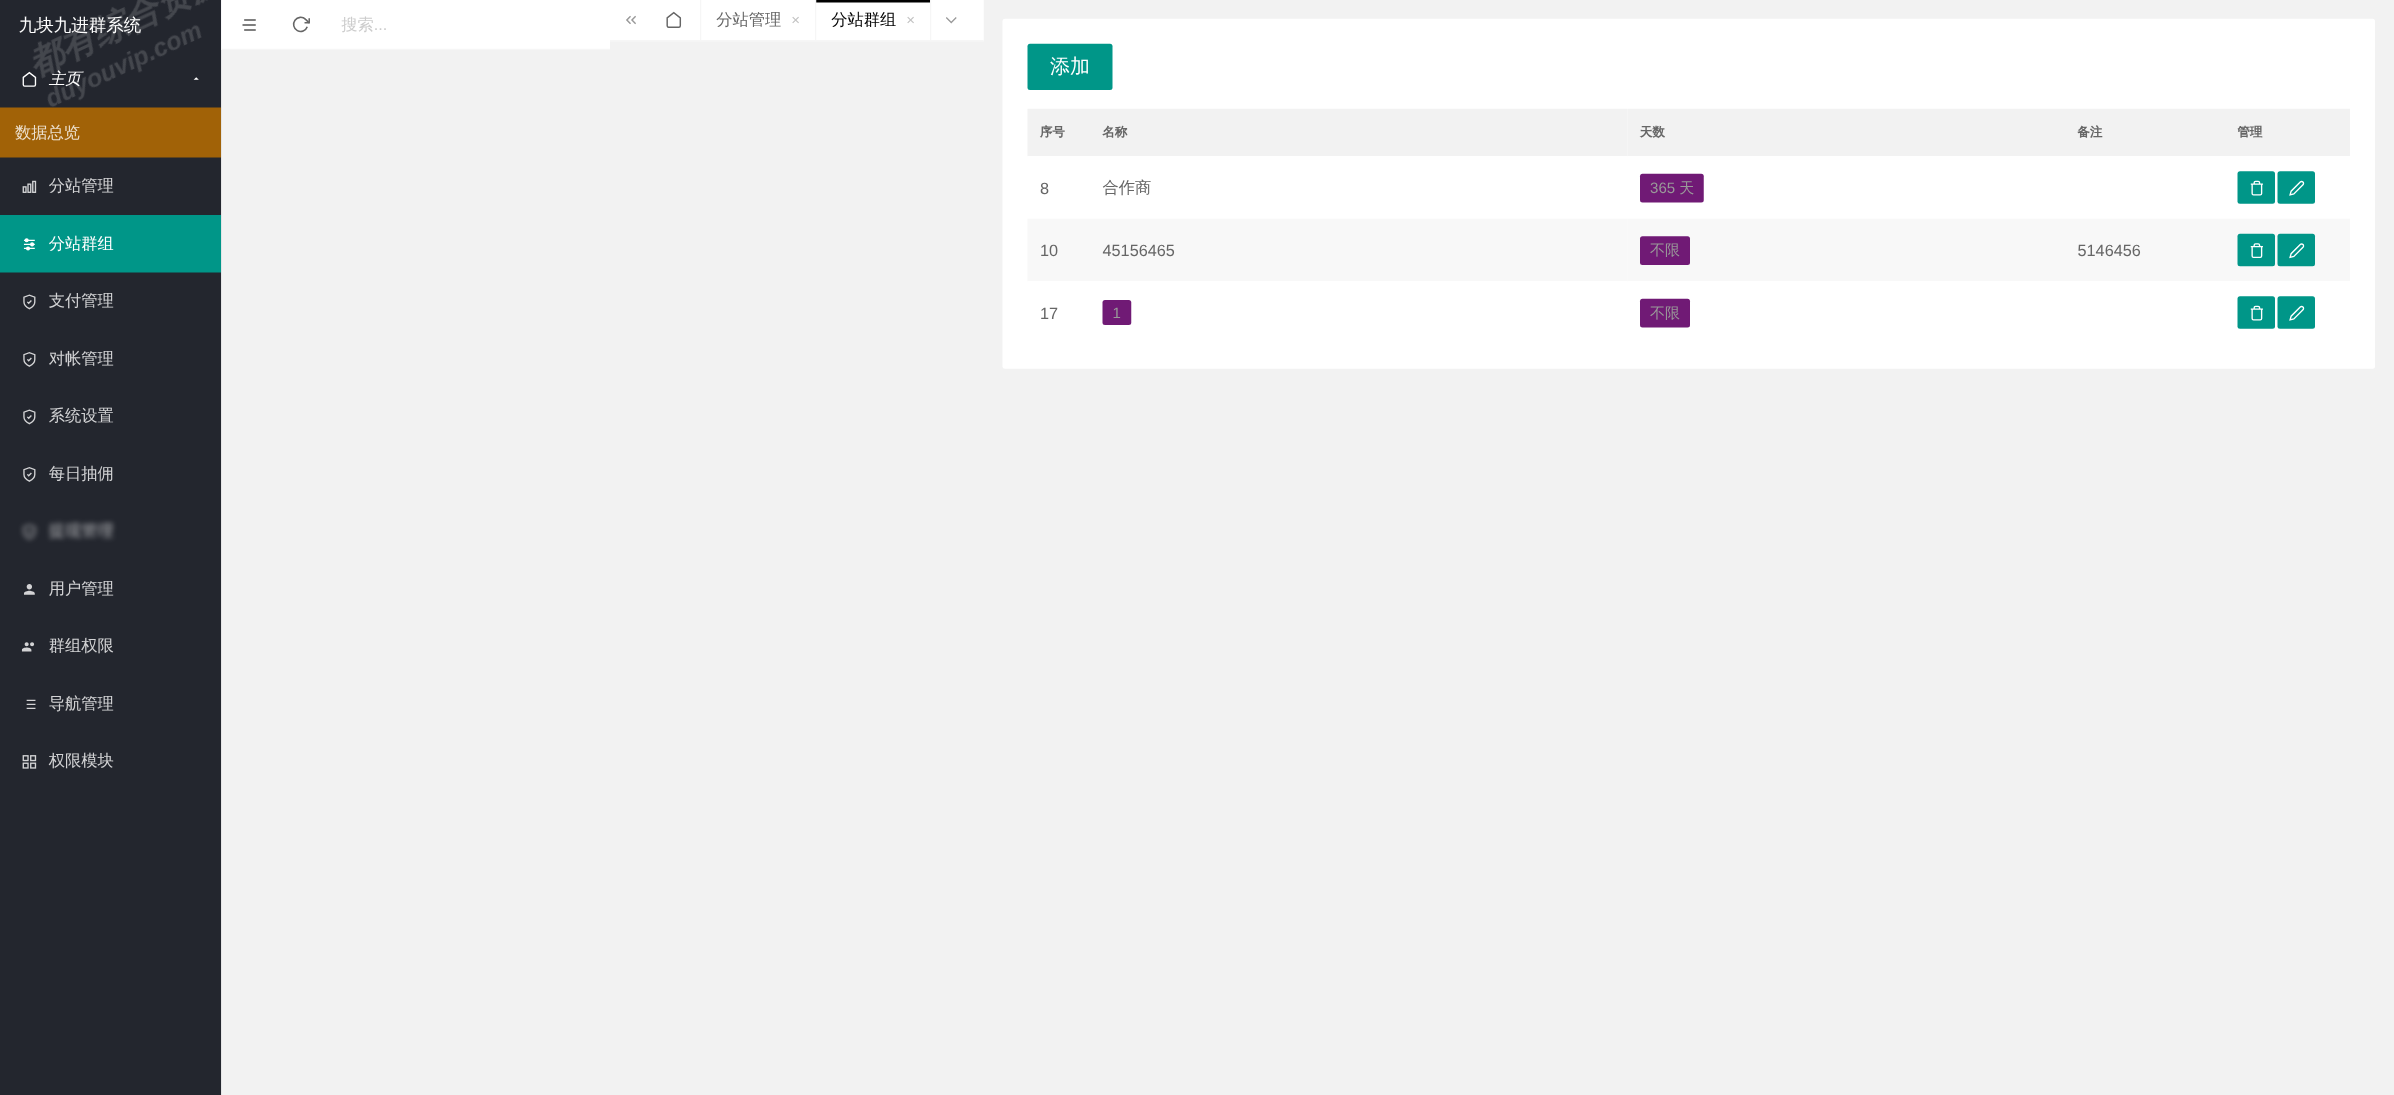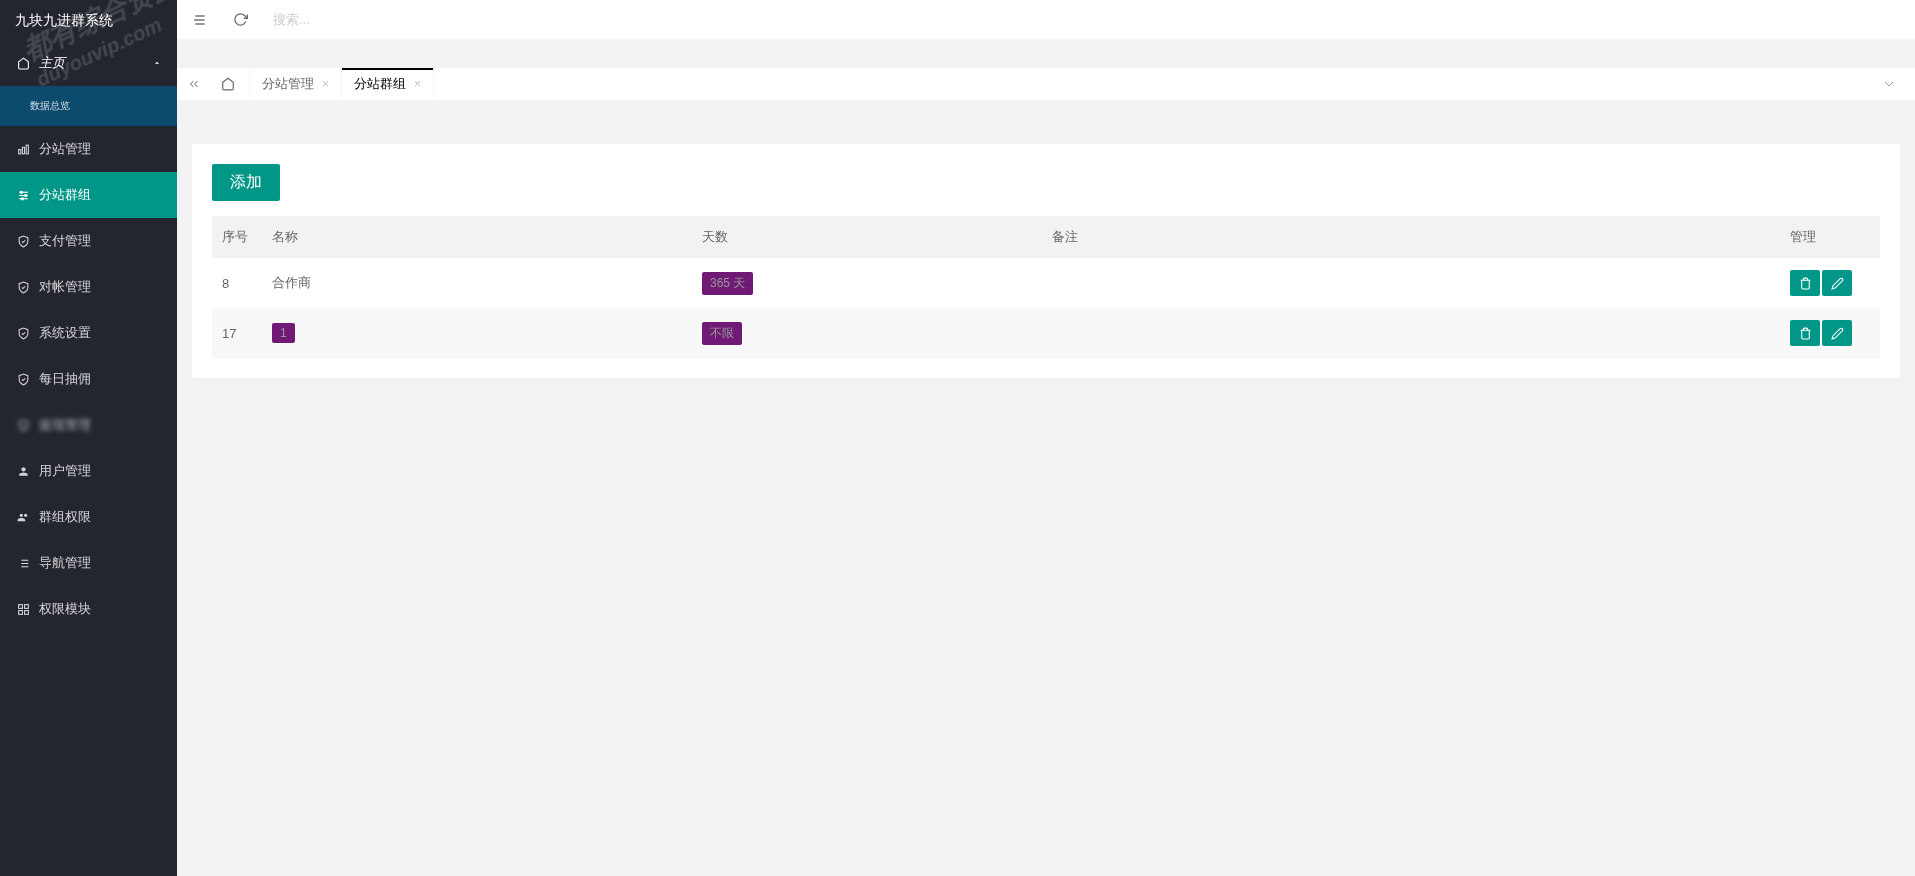--- a/index.html
+++ b/index.html
@@ -6,28 +6,28 @@
     body { font-family: "Microsoft YaHei", Arial, sans-serif; font-size: 13px; color: #333; background: #f2f2f2; overflow: hidden; }
     
     .app { display: flex; height: 100vh; }
     
     
     .sidebar { width: 177px; background: #23262e; color: #fff; display: flex; flex-direction: column; flex-shrink: 0; }
     .logo { height: 40px; line-height: 40px; padding-left: 15px; font-size: 14px; background: #23262e; }
     .nav-section { flex: 1; overflow-y: auto; }
     .nav-item { height: 46px; line-height: 46px; padding-left: 15px; cursor: pointer; font-size: 13px; color: rgba(255,255,255,0.8); display: flex; align-items: center; }
     .nav-item.active { background: #009688; color: #fff; }
-    .nav-item.sub { padding-left: 30px; background: #0c4a6e; height: 40px; line-height: 40px; font-size: 10px; }
+    .nav-item.sub { padding-left: 12px; background: #a16207; height: 40px; line-height: 40px; font-size: 13px; }
     .nav-item.expanded { color: #fff; font-style: italic; }
     .nav-icon { width: 16px; height: 16px; margin-right: 8px; display: inline-flex; align-items: center; justify-content: center; font-size: 13px; }
     .nav-expand { margin-left: auto; margin-right: 15px; }
     .nav-item.blur-item { filter: blur(2px); opacity: 0.8; }
     
     
-    .main { flex: 1; display: flex; flex-direction: column; background: #f2f2f2; min-width: 0; gap: 28px; }
+    .main { flex: 1; display: flex; flex-direction: row; background: #f2f2f2; min-width: 0; }
     
     
     .header { height: 40px; background: #fff; display: flex; align-items: center; padding: 0 15px; border-bottom: 1px solid #f6f6f6; }
     .header-icon { cursor: pointer; margin-right: 25px; color: #666; display: inline-flex; align-items: center; }
     .search-input { border: none; outline: none; font-size: 13px; color: #999; background: transparent; width: 200px; }
     .search-input::placeholder { color: #ccc; }
     
     
     .tabs { height: 33px; background: #fff; display: flex; align-items: center; border-bottom: 1px solid #f6f6f6; padding: 0 10px; position: relative; }
     .tab-scroll-left { cursor: pointer; margin-right: 6px; color: #999; }
@@ -39,21 +39,21 @@
     .tab-dropdown { margin-left: auto; cursor: pointer; color: #999; padding: 0 8px; }
     
     
     .content { flex: 1; padding: 15px; overflow: auto; }
     .card { background: #fff; padding: 20px; border-radius: 2px; }
     .btn-add { background: #009688; color: #fff; border: none; padding: 8px 18px; font-size: 16px; border-radius: 2px; cursor: pointer; margin-bottom: 15px; }
     
     
     table { width: 100%; border-collapse: collapse; }
     thead { background: #f2f2f2; }
-    th { text-align: left; padding: 12px 10px; font-weight: normal; font-size: 13px; color: #666; }
+    th { text-align: left; padding: 12px 10px; font-weight: bold; font-size: 10px; color: #666; }
     td { padding: 12px 10px; font-size: 13px; color: #666; }
     tbody tr:nth-child(even) { background: #f8f8f8; }
     tbody tr:nth-child(odd) { background: #fff; }
     .badge { background: #701a75; color: #999; padding: 3px 8px; border-radius: 2px; font-size: 12px; display: inline-block; }
     .btn-group { display: inline-flex; }
     .btn-icon { background: #009688; color: #fff; border: none; width: 30px; height: 26px; cursor: pointer; display: inline-flex; align-items: center; justify-content: center; border-radius: 2px; }
     .btn-icon + .btn-icon { margin-left: 2px; }
     
     .col-seq { width: 50px; }
     .col-name { width: 430px; }
@@ -298,20 +298,45 @@
                     <span>
                         <svg width="13" height="13" viewBox="0 0 24 24" fill="none" stroke="currentColor" stroke-width="2">
                           <path d="M17 3a2.828 2.828 0 1 1 4 4L7.5 20.5 2 22l1.5-5.5L17 3z"></path>
                         </svg>
                       </span>
                   </button>
                 </div>
               </td>
             </tr>
             <tr>
+              <td>10</td>
+              <td>45156465</td>
+              <td><span class="badge">不限</span></td>
+              <td>5146456</td>
+              <td>
+                <div class="btn-group">
+                  <button class="btn-icon">
+                    <span>
+                        <svg width="13" height="13" viewBox="0 0 24 24" fill="none" stroke="currentColor" stroke-width="2">
+                          <polyline points="3 6 5 6 21 6"></polyline>
+                          <path d="M19 6v14a2 2 0 0 1-2 2H7a2 2 0 0 1-2-2V6m3 0V4a2 2 0 0 1 2-2h4a2 2 0 0 1 2 2v2"></path>
+                        </svg>
+                      </span>
+                  </button>
+                  <button class="btn-icon">
+                    <span>
+                        <svg width="13" height="13" viewBox="0 0 24 24" fill="none" stroke="currentColor" stroke-width="2">
+                          <path d="M17 3a2.828 2.828 0 1 1 4 4L7.5 20.5 2 22l1.5-5.5L17 3z"></path>
+                        </svg>
+                      </span>
+                  </button>
+                </div>
+              </td>
+            </tr>
+            <tr>
               <td>17</td>
               <td><span class="badge">1</span></td>
               <td><span class="badge">不限</span></td>
               <td></td>
               <td>
                 <div class="btn-group">
                   <button class="btn-icon">
                     <span>
                         <svg width="13" height="13" viewBox="0 0 24 24" fill="none" stroke="currentColor" stroke-width="2">
                           <polyline points="3 6 5 6 21 6"></polyline>

